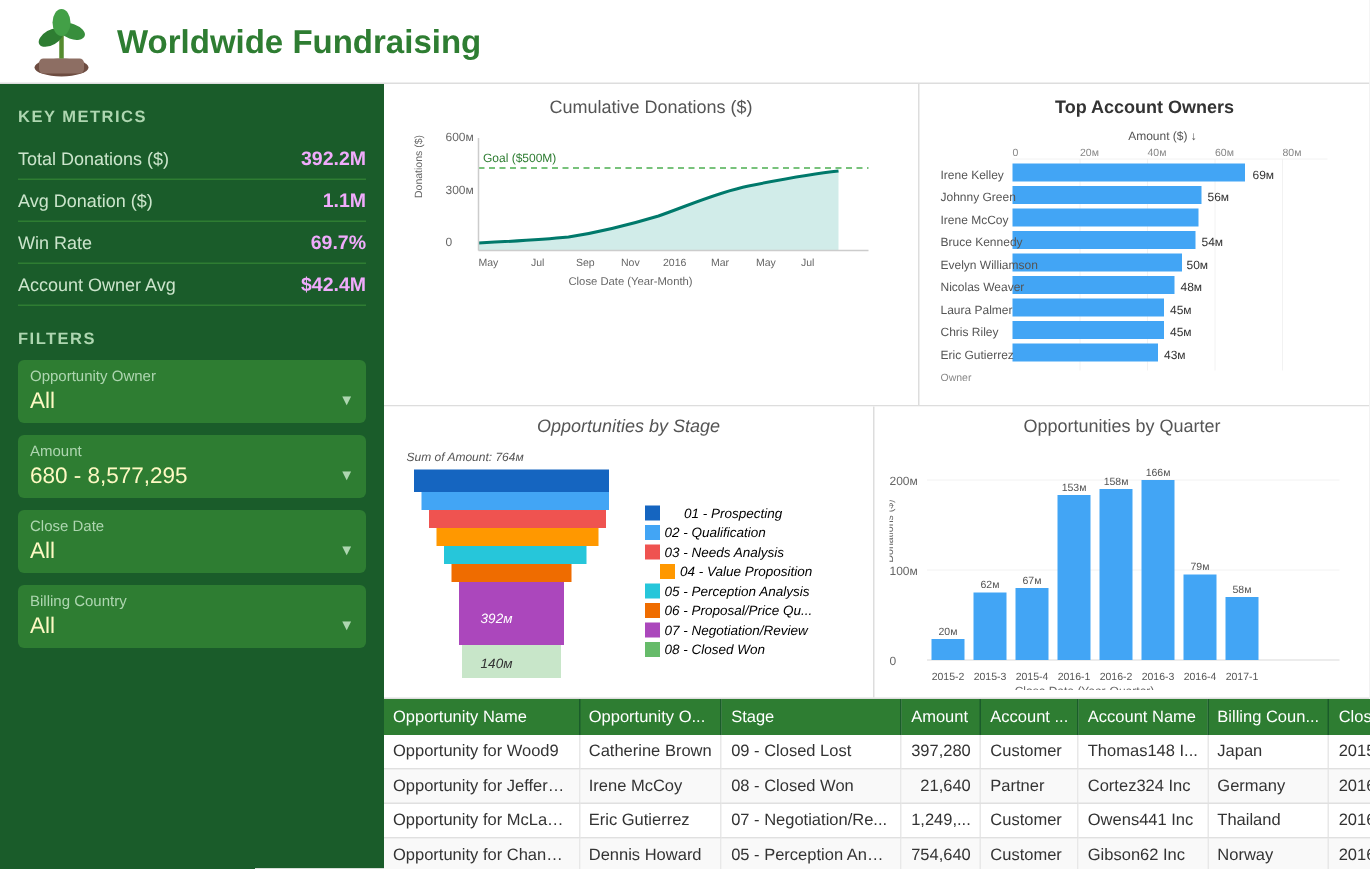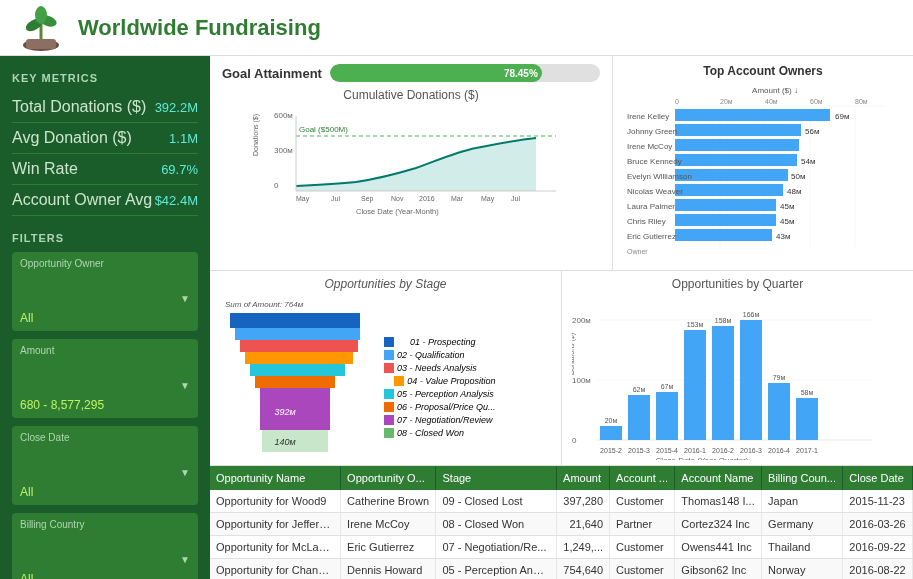--- a/index.html
+++ b/index.html
@@ -29,21 +29,21 @@
 
     
     .main-layout {
       display: flex;
       flex: 1;
       overflow: hidden;
     }
 
     
     .sidebar {
-      width: 210px;
+      width: 256px;
       background: #1a5c2a;
       color: white;
       padding: 12px;
       overflow-y: auto;
       flex-shrink: 0;
     }
     .sidebar-section-title {
       font-size: 11px;
       font-weight: bold;
       letter-spacing: 1px;
@@ -51,38 +51,38 @@
       margin-bottom: 8px;
       margin-top: 4px;
     }
     .metric-row {
       display: flex;
       justify-content: space-between;
       align-items: center;
       padding: 6px 0;
       border-bottom: 1px solid #2e7d32;
     }
-    .metric-label { font-size: 16px; color: #cce5cc; }
-    .metric-value { font-size: 13px; font-weight: normal; color: #5eead4; }
+    .metric-label { font-size: 12px; color: #cce5cc; }
+    .metric-value { font-size: 13px; font-weight: bold; color: #f0abfc; }
 
     .filters-section { margin-top: 16px; }
     .filter-item {
       background: #2e7d32;
       border-radius: 4px;
       padding: 6px 8px;
       margin-bottom: 8px;
       cursor: pointer;
     }
     .filter-label { font-size: 10px; color: #aed6b0; margin-bottom: 2px; }
     .filter-value-row {
       display: flex;
       justify-content: space-between;
       align-items: center;
     }
-    .filter-value { font-size: 12px; color: #bef264; margin-top: 40px; }
+    .filter-value { font-size: 15px; color: #fef9c3; }
     .chevron { font-size: 10px; color: #aed6b0; }
 
     
     .right-content {
       flex: 1;
       display: flex;
       flex-direction: column;
       overflow: hidden;
       background: #f5f5f5;
     }
@@ -270,28 +270,20 @@
           </div>
         </div>
       </div>
     </div>
 
     <div class="right-content">
 
       <div class="charts-top">
 
         <div class="chart-left">
-          <div class="goal-row">
-            <span class="goal-title">Goal Attainment</span>
-            <div class="goal-bar-container">
-              <div class="goal-bar-fill" style="width: 78.45%;">
-                <span class="goal-bar-text">78.45%</span>
-              </div>
-            </div>
-          </div>
 
           <div class="chart-title-center">Cumulative Donations ($)</div>
 
           
           <svg class="svg-chart" viewBox="0 0 310 135" width="310" height="135">
 
             <text x="18" y="12" font-size="8" fill="#666">600м</text>
             <text x="18" y="47" font-size="8" fill="#666">300м</text>
             <text x="18" y="82" font-size="8" fill="#666">0</text>
             <text x="2" y="50" font-size="7" fill="#666" transform="rotate(-90 2 50)">Donations ($)</text>

